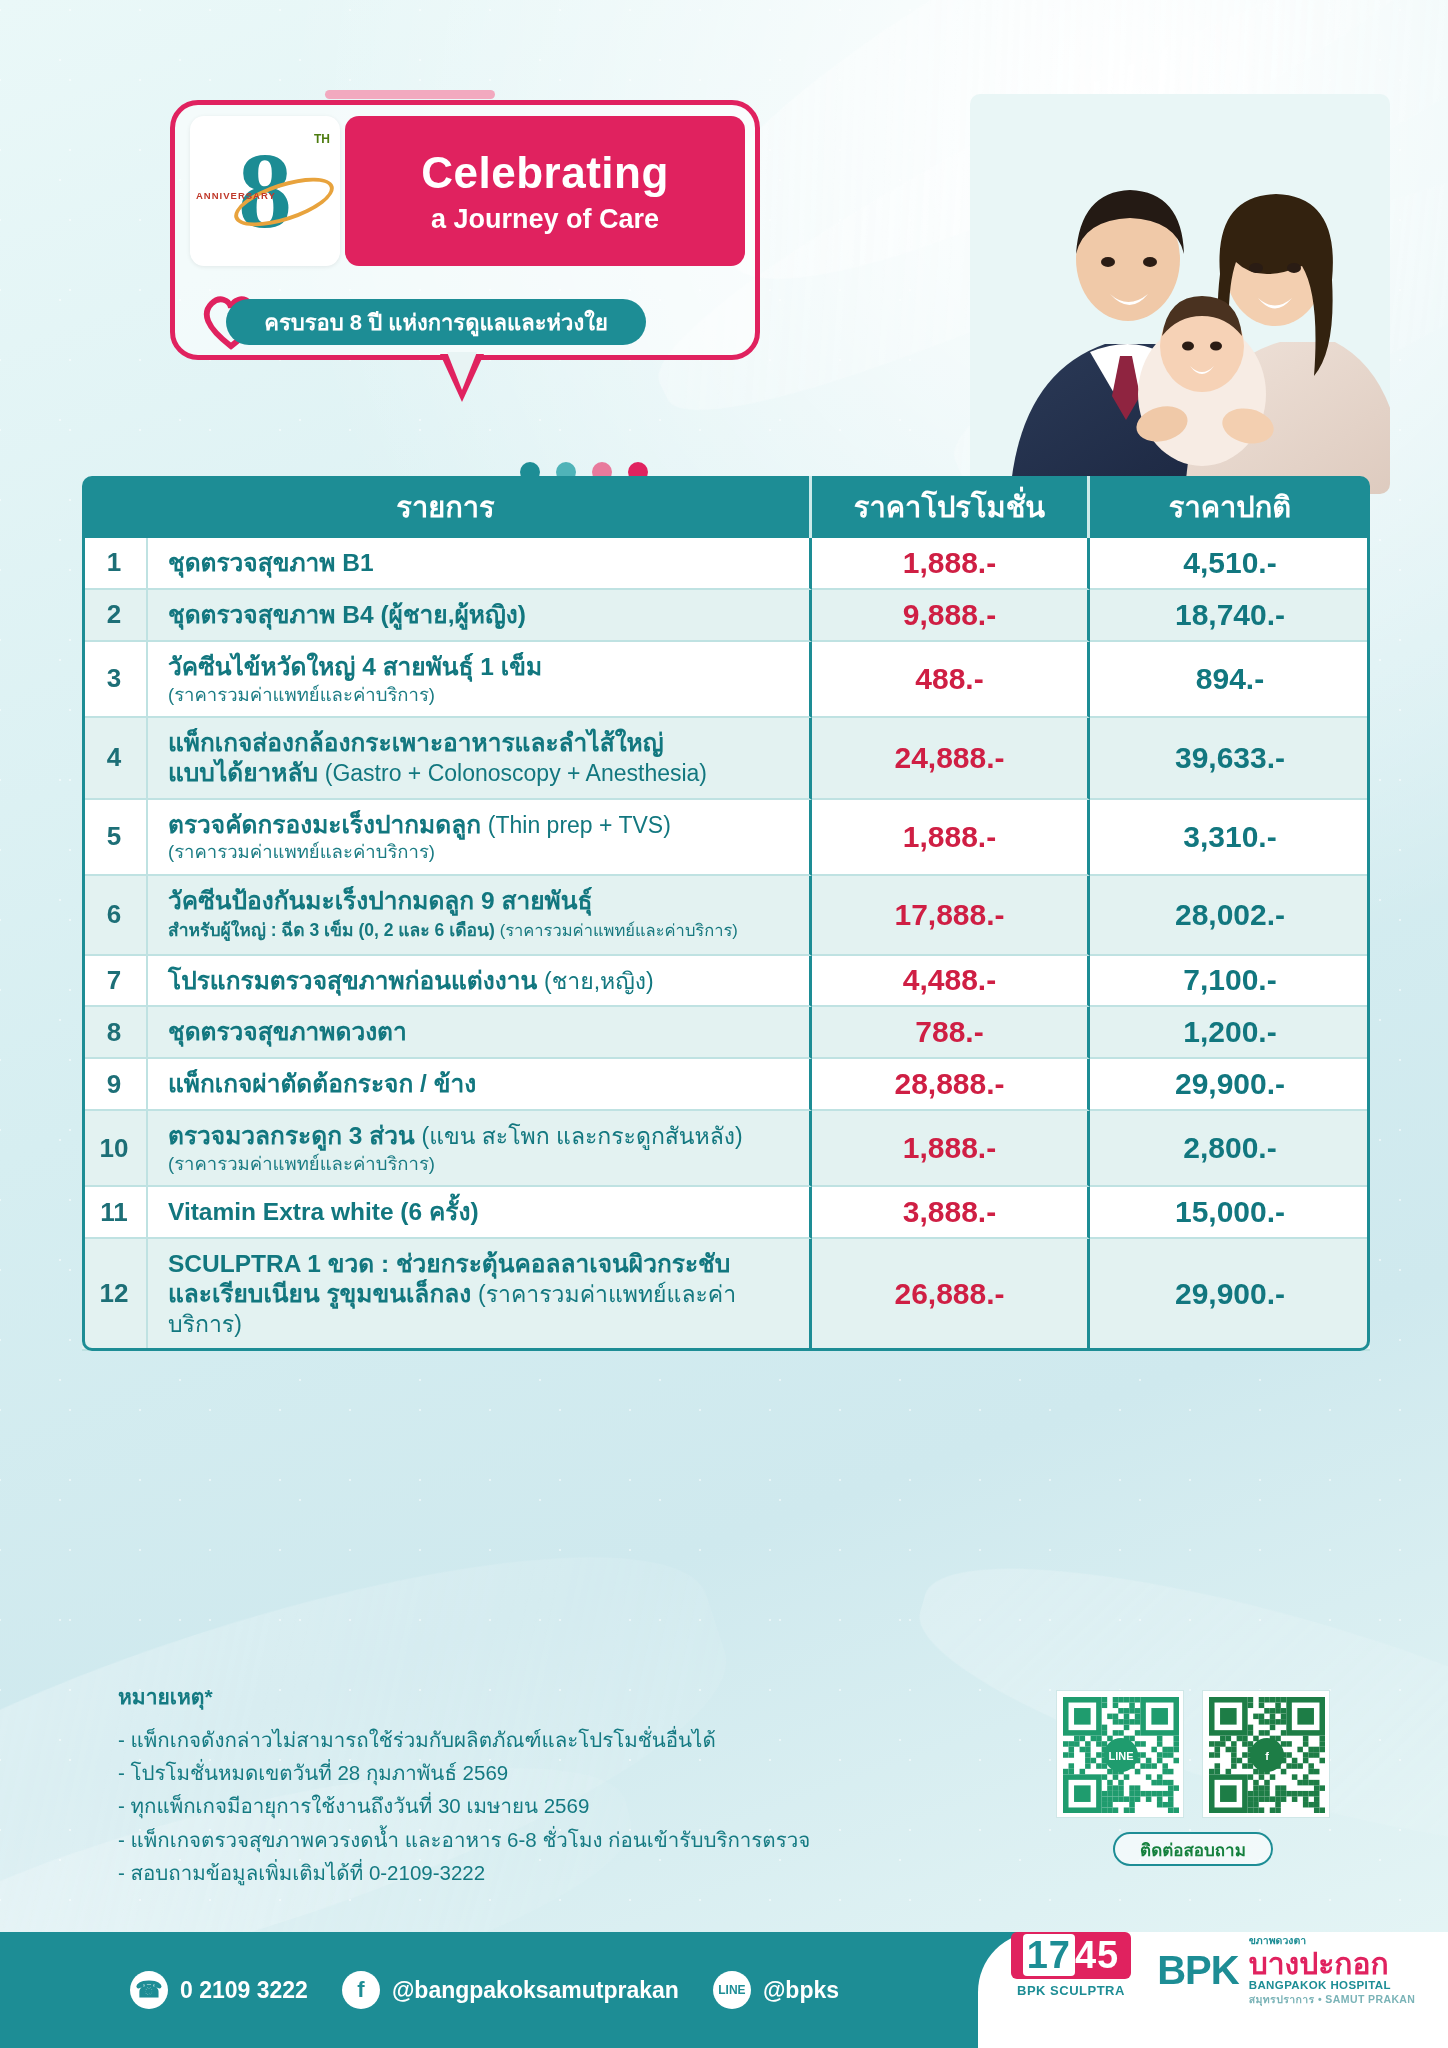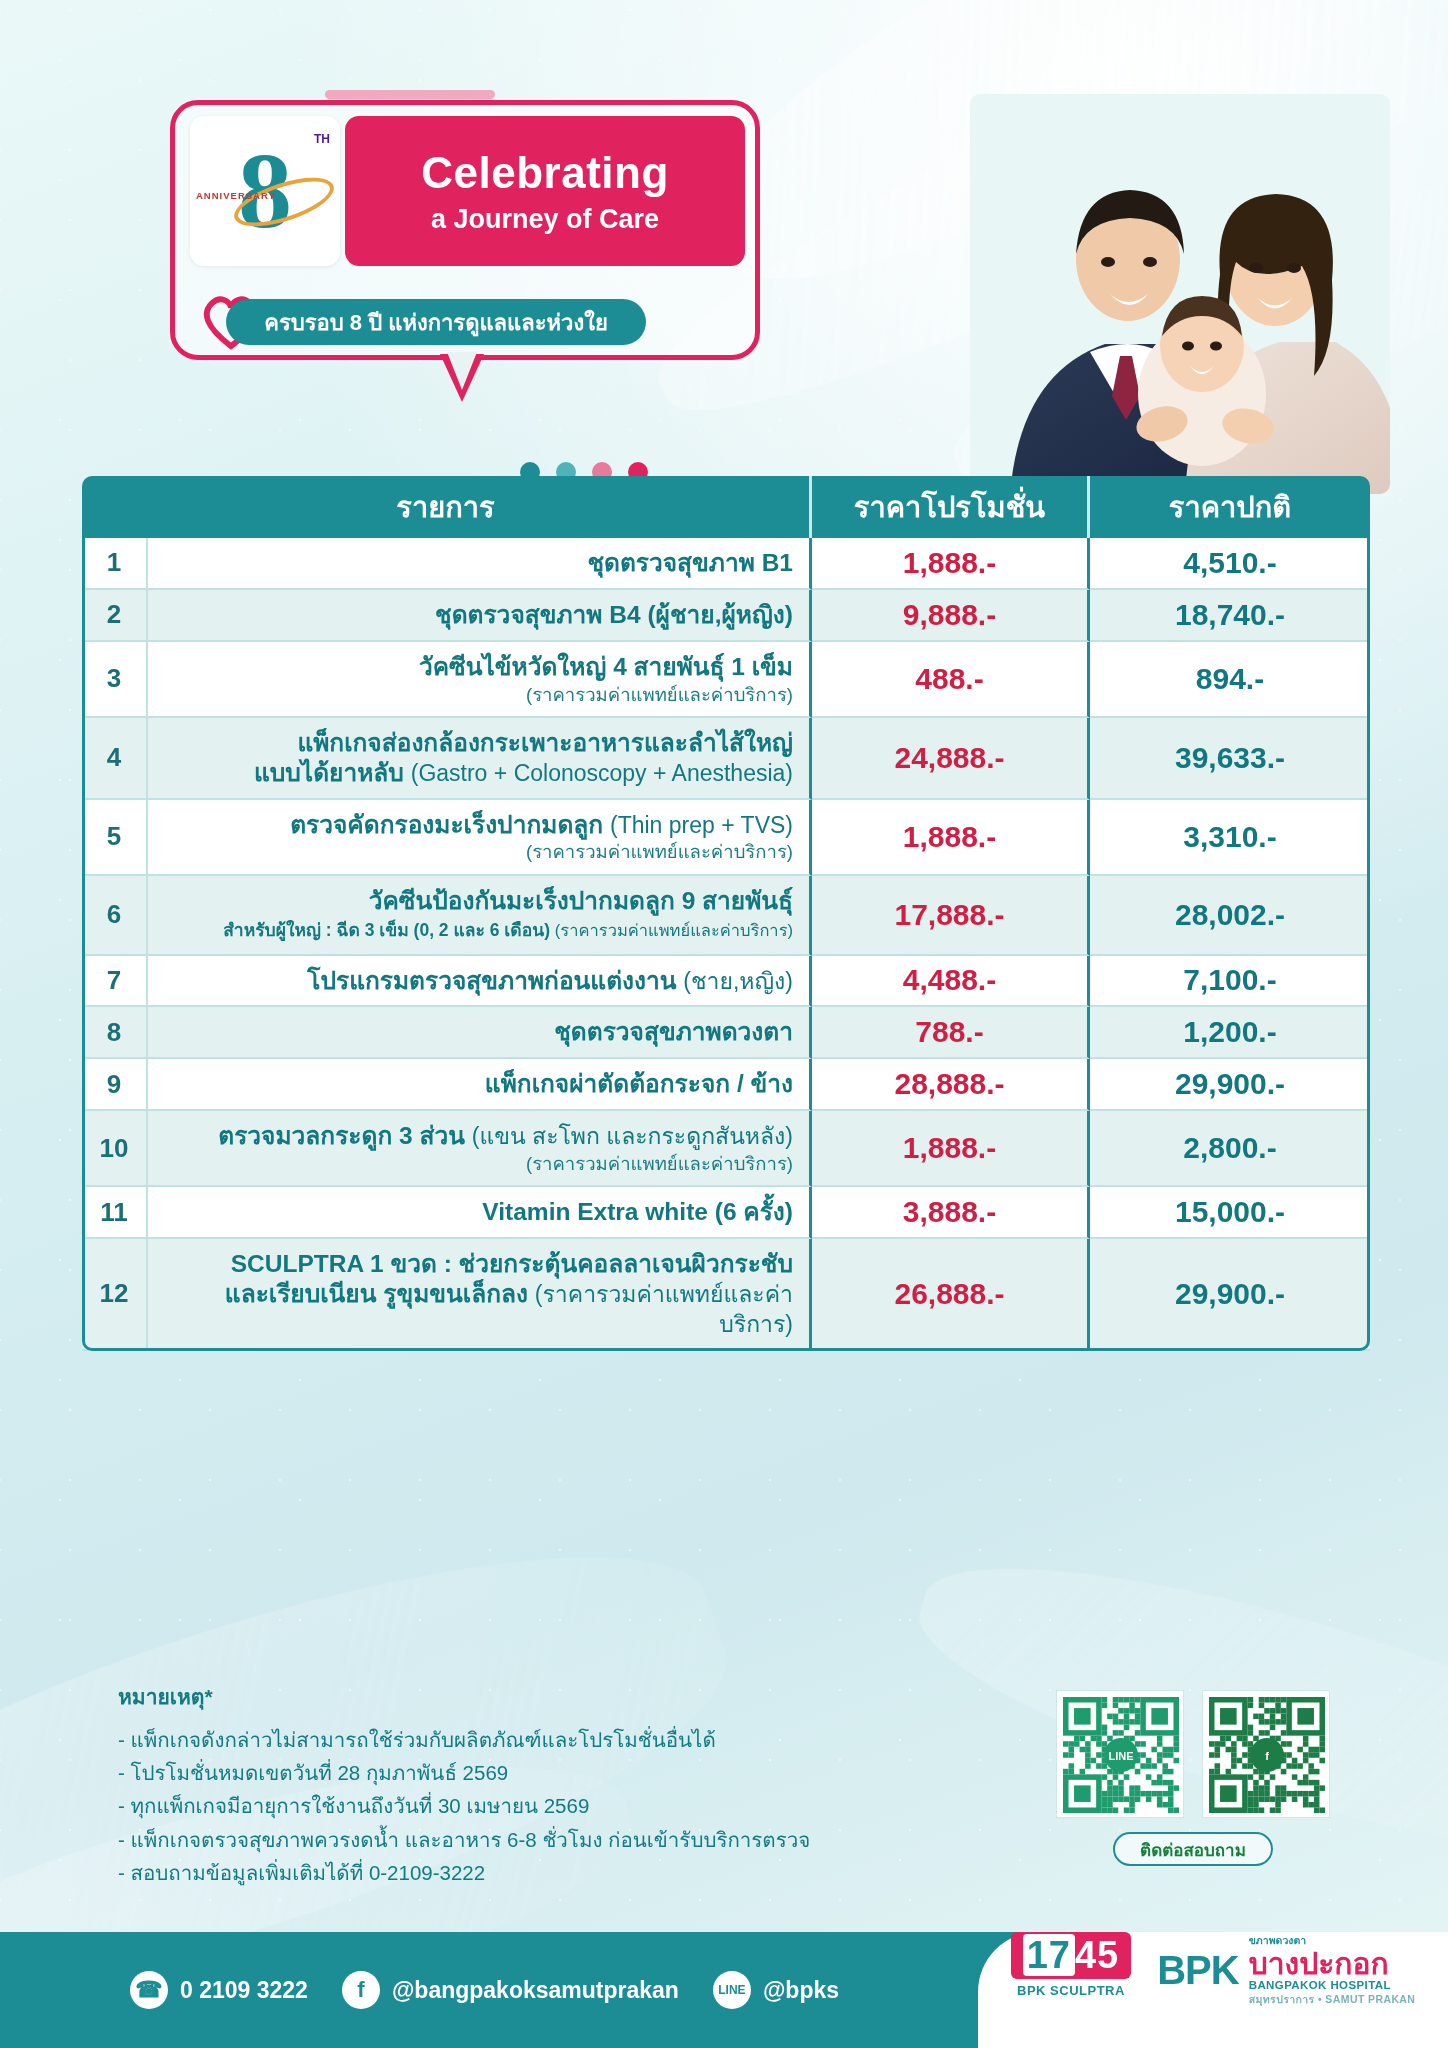--- a/index.html
+++ b/index.html
@@ -78,21 +78,21 @@
     line-height: 1;
     position: relative;
   }
   .logo-8::after {
     content:"";
     position:absolute; left:-6px; top: 46px; width: 96px; height: 30px;
     border-radius: 50%;
     border: 4px solid #e8a33d;
     transform: rotate(-18deg);
   }
-  .logo-th { position:absolute; right:10px; top:16px; font-size:12px; color:#4c1d95; font-weight:700;}
+  .logo-th { position:absolute; right:10px; top:16px; font-size:12px; color:#4d7c0f; font-weight:700;}
   .logo-anniv {
     position:absolute; left: 196px; top: 136px;
     font-size: 9.5px; letter-spacing: 1px; color:#c0392b; font-weight:700;
   }
   .celebrate {
     position: absolute; left: 345px; top: 62px;
     width: 400px; height: 150px;
     background: #e0225f; border-radius: 14px;
     display:flex; flex-direction:column; align-items:center; justify-content:center;
     color:#fff;
@@ -136,21 +136,20 @@
   thead th:nth-child(1){ border-top-left-radius: 10px; }
   thead th:last-child { border-top-right-radius: 10px; }
   .col-no { width: 66px; }
   .col-item { width: 664px; }
   .col-promo { width: 278px; }
   .col-normal { width: 280px; }
 
   tbody td {
     border-bottom: 2px solid #bfe2e2;
     vertical-align: middle;
-    text-align: right;
   }
   tbody tr:nth-child(odd) td { background: #ffffff; }
   tbody tr:nth-child(even) td { background: #e3f2f1; }
   td.no {
     text-align:center; font-size: 26px; font-weight: 700; color: #1d6f77;
     border-right: 2px solid #bfe2e2;
   }
   td.item {
     padding: 10px 16px 10px 20px;
     color: #12777f;

